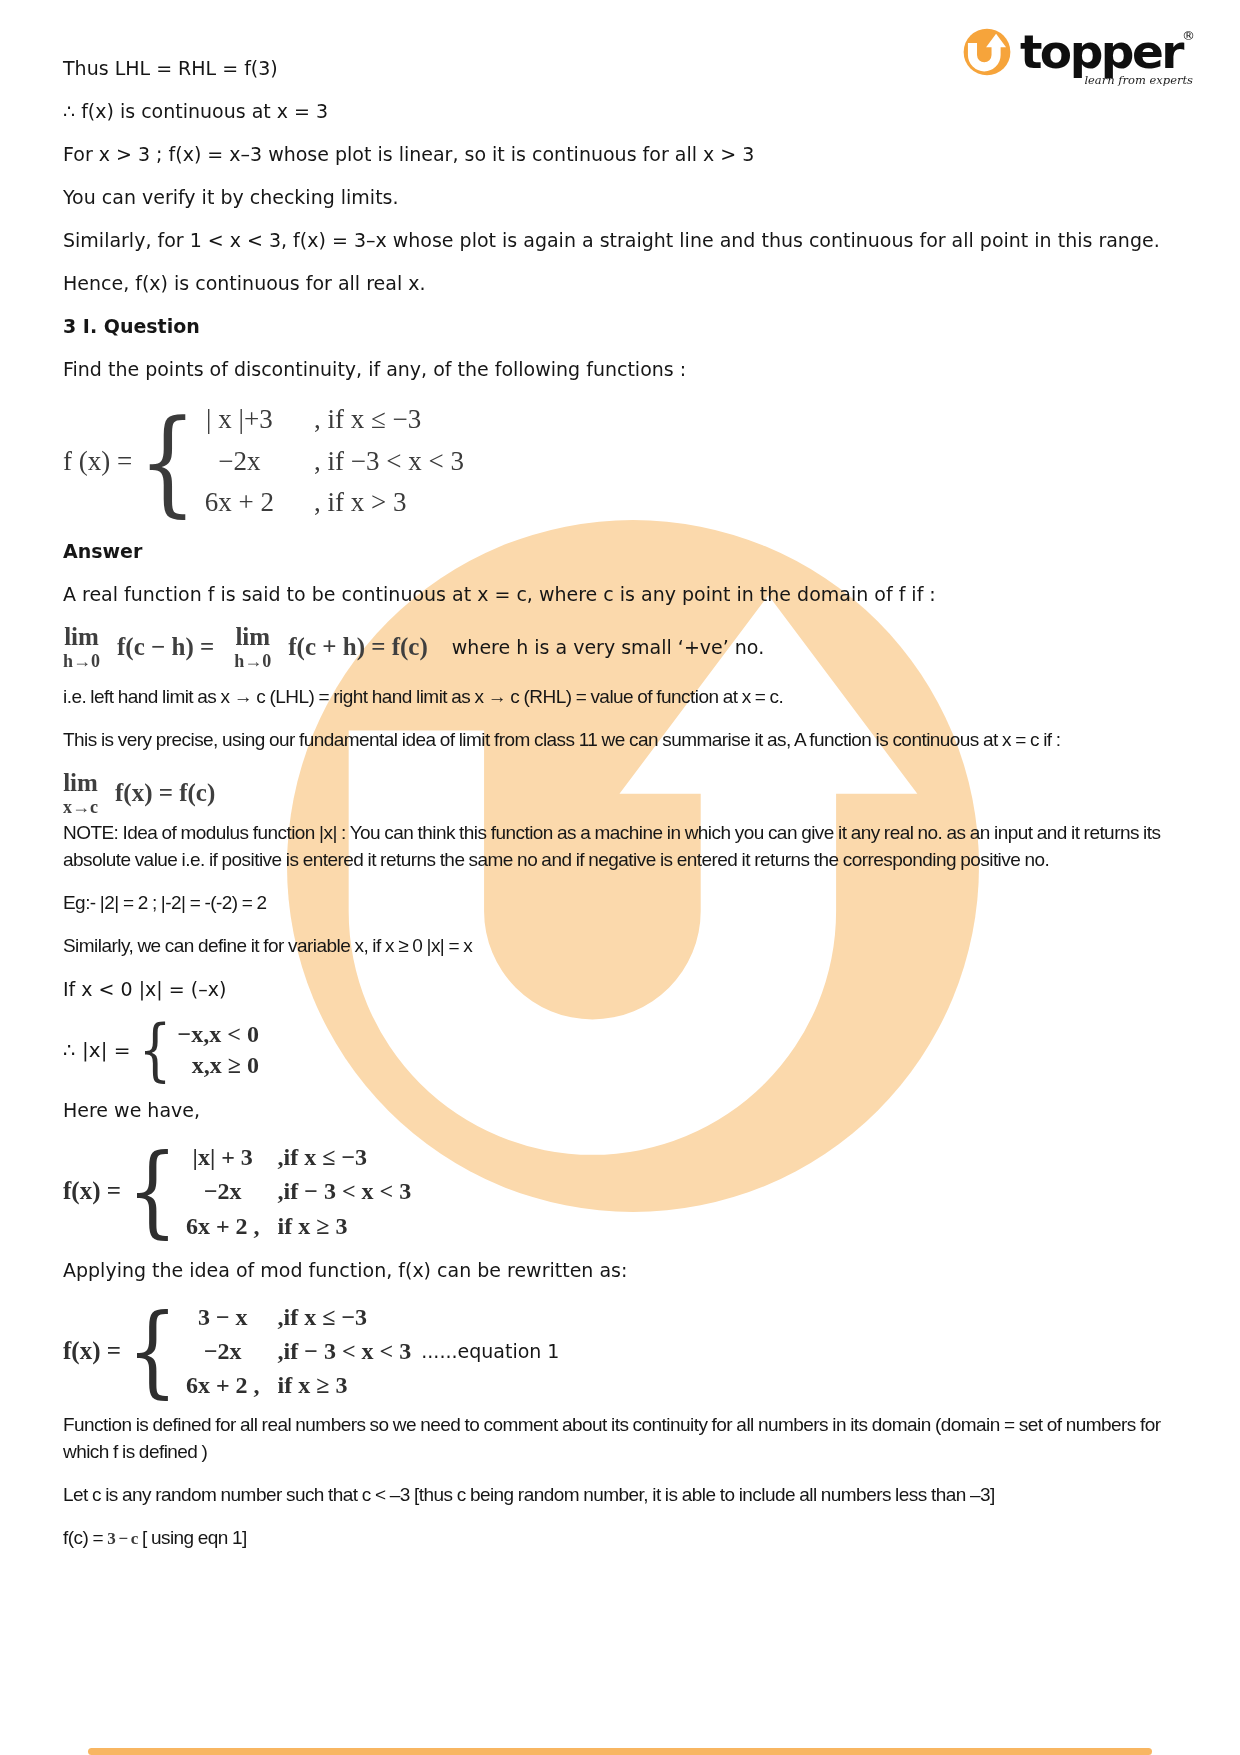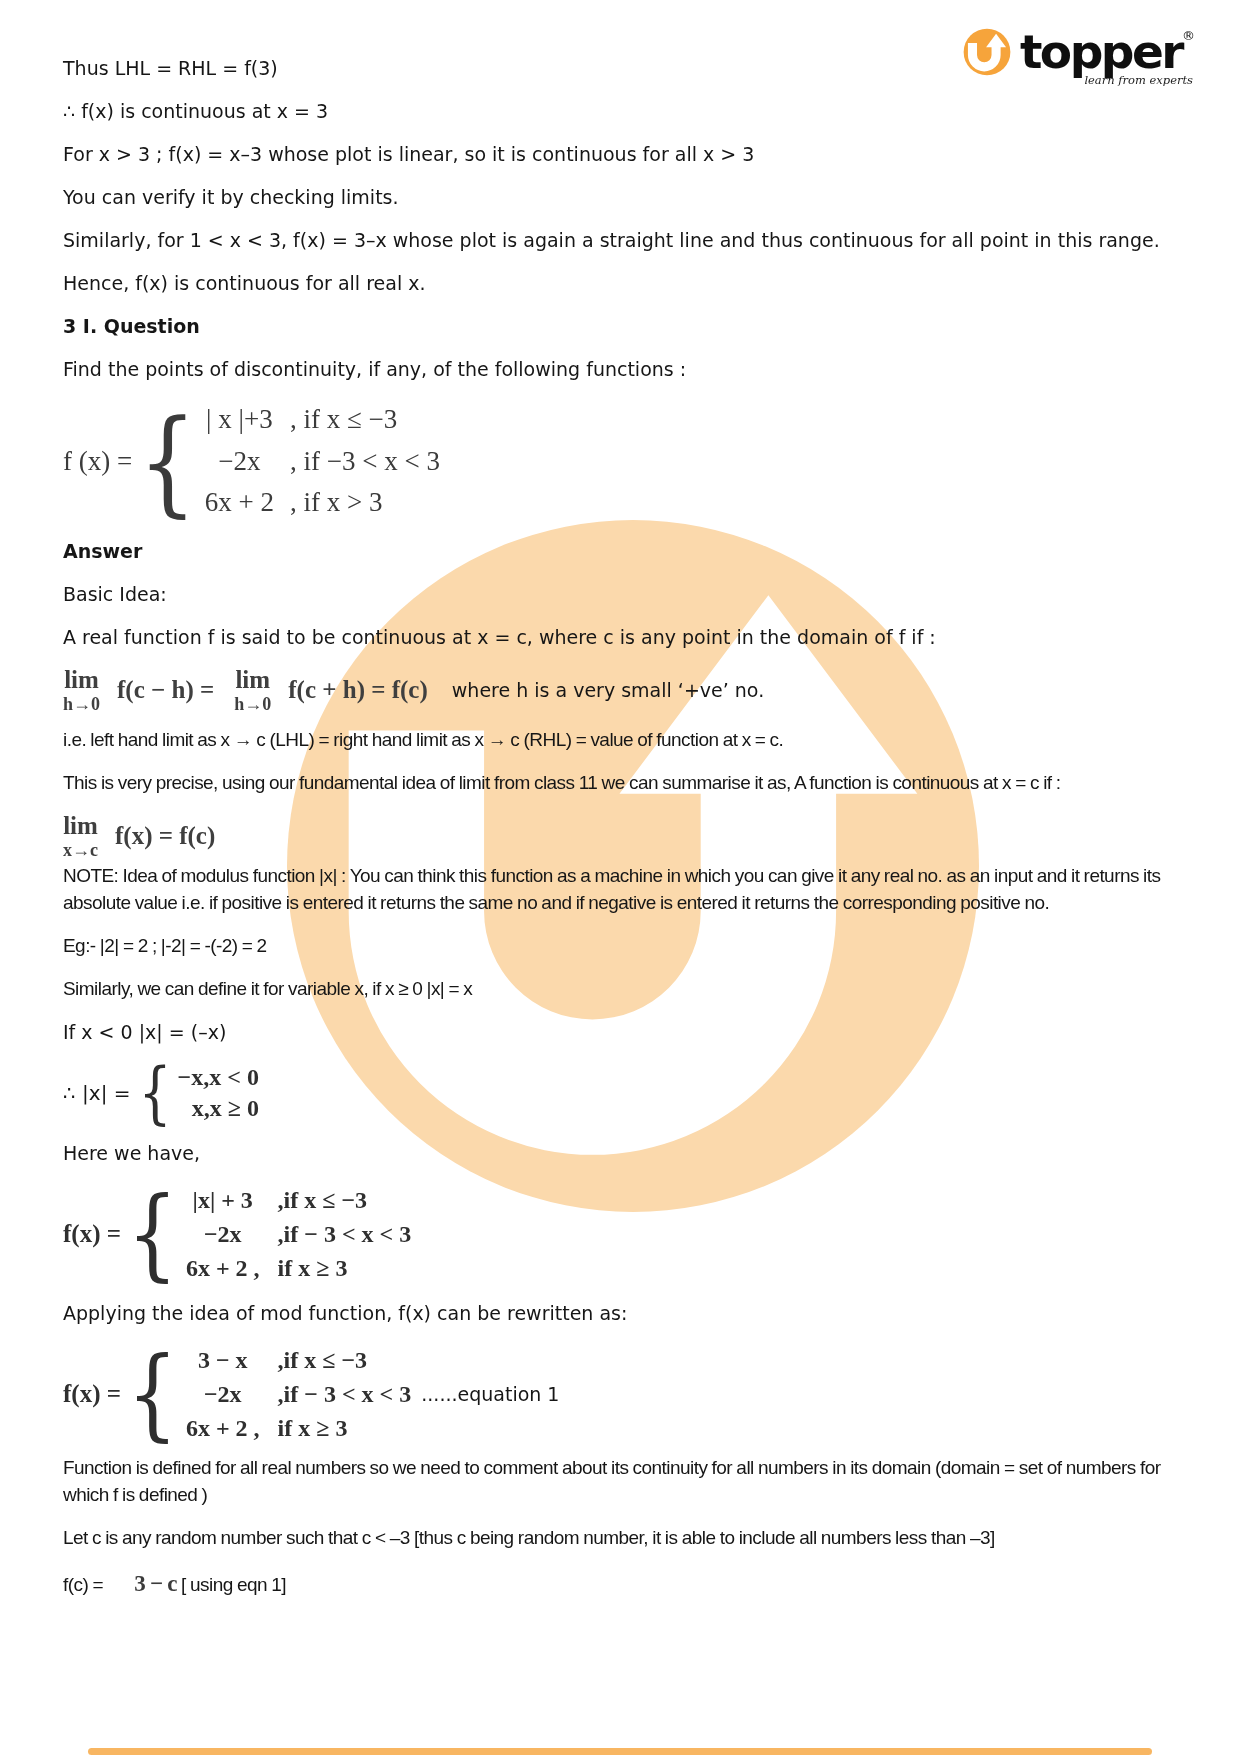--- a/index.html
+++ b/index.html
@@ -44,21 +44,21 @@
   .math{font-family:"Liberation Serif",serif;color:#3b3b3b;}
   .pw{
     display:flex;align-items:center;
     font-family:"Liberation Serif",serif;color:#3b3b3b;
     margin:6px 0 14px 0;
   }
   .pw .lhs{font-size:27px;margin-right:6px;white-space:nowrap;}
   .brace{display:inline-block;line-height:1;font-family:"DejaVu Serif",serif;font-weight:400;}
   .brace3{font-size:92px;transform:scaleY(1.25);}
   .brace2{font-size:52px;transform:scaleY(1.3);}
-  .rows{display:grid;grid-template-columns:auto auto;column-gap:16px;margin-left:8px;}
+  .rows{display:grid;grid-template-columns:auto auto;column-gap:40px;margin-left:8px;}
   .rows span{font-size:27px;line-height:1.55;white-space:nowrap;}
   .rows .expr{text-align:center;}
   .pw.bold{font-weight:700;color:#2f2f2f;}
   .pw.bold .rows span{font-size:24px;line-height:1.42;}
   .pw.bold .rows{column-gap:18px;}
   .pw.bold .lhs{font-size:25px;}
   .suffix{
     font-family:"DejaVu Sans",sans-serif;color:#161616;
     font-size:19px;margin-left:10px;font-weight:400;
   }
@@ -79,21 +79,21 @@
   }
   .abswrap{
     display:flex;align-items:center;
     font-family:"Liberation Serif",serif;font-weight:700;color:#2f2f2f;
     font-size:24px;margin:6px 0 16px 0;
   }
   .abswrap .pre{margin-right:8px;font-family:"DejaVu Sans",sans-serif;font-weight:400;color:#161616;font-size:20px;}
   .absrows{display:flex;flex-direction:column;align-items:flex-end;margin-left:6px;}
   .absrows span{line-height:1.3;white-space:nowrap;}
   .fc-line{margin-bottom:16px;}
-  .fc-line .math{font-weight:600;font-size:23px;margin-left:27px;}
+  .fc-line .math{font-weight:600;font-size:17px;}
   .footer-bar{
     position:absolute;left:88px;right:88px;bottom:0;height:7px;
     background:#F6A43B;border-radius:5px;opacity:0.8;z-index:1;
   }
   .mb-eq1{margin-bottom:10px;}
 </style>
 </head>
 <body>
 
 <svg class="watermark" viewBox="0 0 230 230">
@@ -135,21 +135,20 @@
       <span class="expr">| x |+3</span>
         <span class="cond">, if x ≤ −3</span>
       <span class="expr">−2x</span>
         <span class="cond">, if −3 &lt; x &lt; 3</span>
       <span class="expr">6x + 2</span>
         <span class="cond">, if x &gt; 3</span>
     </span>
   </div>
 
   <p class="heading">Answer</p>
-  <p>Basic Idea:</p>
   <p>A real function f is said to be continuous at x = c, where c is any point in the domain of f if :</p>
 
   <div class="limwrap">
     <span class="limstack">
       <span>lim</span>
       <span class="sub">h→0</span>
     </span>
     <span class="limseg">f(c − h) =</span>
     <span class="limstack">
       <span>lim</span>

